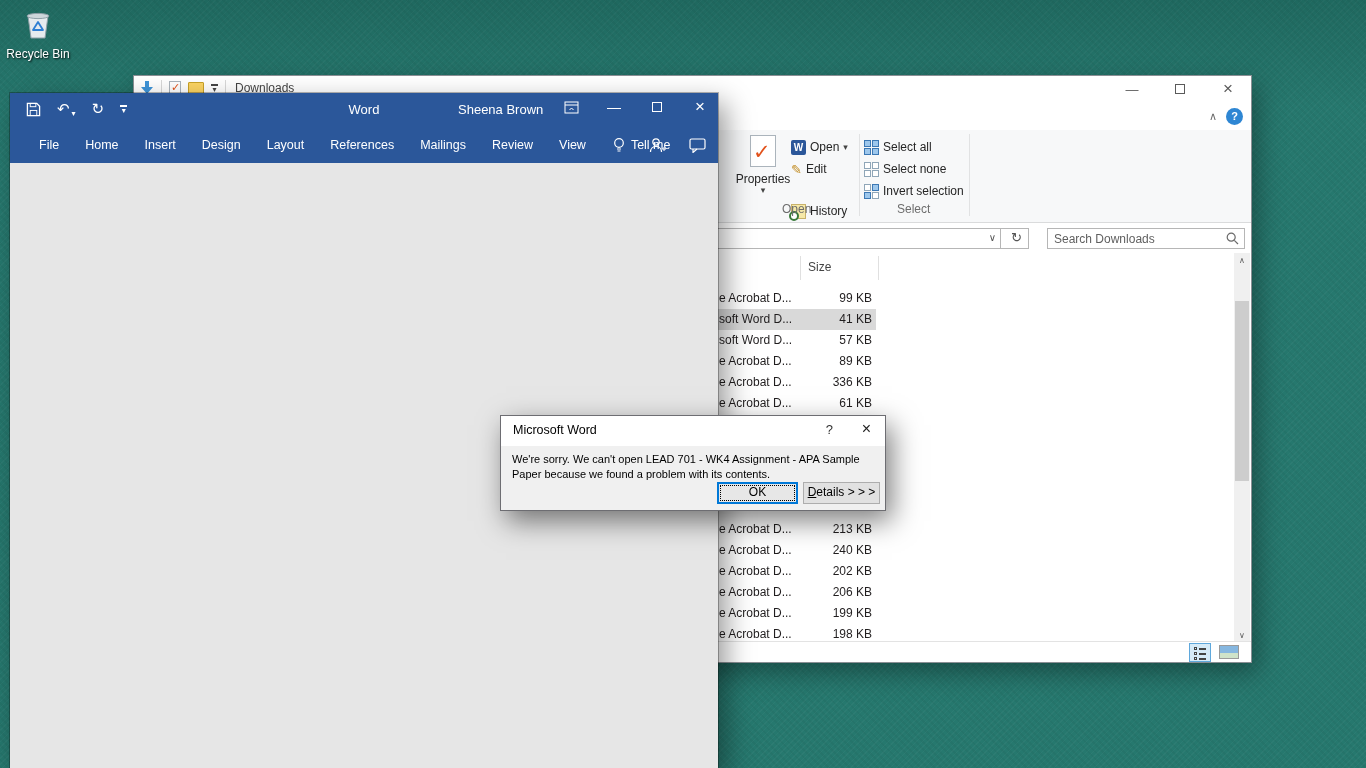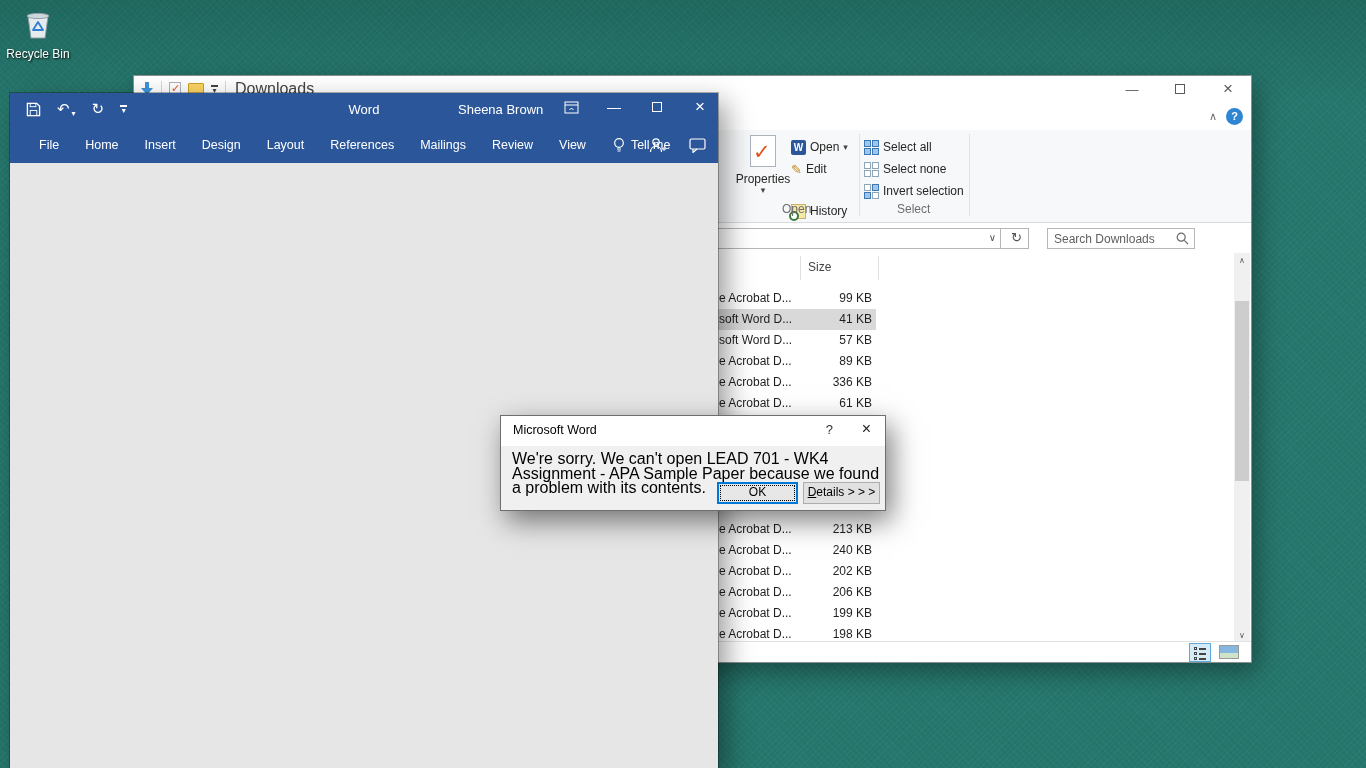--- a/index.html
+++ b/index.html
@@ -18,21 +18,21 @@
   .recycle-bin { position:absolute; left:6px; top:6px; width:64px; text-align:center; }
   .recycle-bin .rb-label { display:block; margin-top:1px; font-size:12px; color:#fff;
        text-shadow:1px 1px 2px rgba(0,0,0,.9); }
 
   
   .explorer { position:absolute; left:133px; top:75px; width:1119px; height:588px;
       background:#fff; border:1px solid #8a8f94; box-shadow:6px 10px 24px rgba(0,0,0,.35); z-index:10; }
   .ex-titlebar { position:absolute; left:0; top:0; right:0; height:28px; background:#fff; }
   .ex-qat { position:absolute; left:6px; top:4px; display:flex; align-items:center; gap:7px; }
   .ex-sep { width:1px; height:16px; background:#d8d8d8; }
-  .ex-title { font-size:16px; color:#444; padding-left:2px; }
+  .ex-title { font-size:12px; color:#444; padding-left:2px; }
   .ex-caption { position:absolute; right:6px; top:0; height:26px; display:flex; align-items:center; gap:30px; padding-right:8px; }
   .cap-btn { color:#5a5a5a; font-size:13px; width:18px; text-align:center; cursor:default; }
   .cap-box { display:inline-block; width:10px; height:10px; border:1px solid #5a5a5a; }
   .ex-tabsrow { position:absolute; left:0; top:28px; right:0; height:26px; background:#fff; }
   .ex-collapse { position:absolute; right:34px; top:6px; color:#6a6a6a; font-size:11px; }
   .ex-help { position:absolute; right:8px; top:4px; width:17px; height:17px; border-radius:50%;
       background:#2E86D3; color:#fff; font-size:11px; font-weight:bold; text-align:center; line-height:17px; }
   .ex-ribbon { position:absolute; left:0; top:54px; right:0; height:93px; background:#F7F8F9;
       border-bottom:1px solid #DADBDC; font-size:12px; color:#262626; }
   .rb-divider { position:absolute; top:4px; height:82px; width:1px; background:#E1E2E3; }
@@ -54,21 +54,21 @@
   .grid-icon { display:inline-grid; grid-template-columns:7px 7px; gap:1px; }
   .grid-icon i { width:7px; height:7px; border:1px solid #8FA6B8; background:#fff; }
   .grid-icon i.f { background:#9DC7EC; border-color:#3C78B4; }
 
   .ex-addrrow { position:absolute; left:0; top:147px; right:0; height:30px; background:#fff; }
   .addr-box { position:absolute; left:480px; top:5px; width:415px; height:21px; background:#fff;
       border:1px solid #B6B6B6; }
   .addr-chev { position:absolute; right:32px; top:3px; font-size:10px; color:#555; }
   .addr-refresh-sep { position:absolute; right:27px; top:0; bottom:0; width:1px; background:#B6B6B6; }
   .addr-refresh { position:absolute; right:6px; top:1px; font-size:13px; color:#555; }
-  .search-box { position:absolute; left:913px; top:5px; width:148px; height:21px; background:#fff;
+  .search-box { position:absolute; left:913px; top:5px; width:198px; height:21px; background:#fff;
       border:1px solid #B6B6B6; }
   .search-box input { position:absolute; left:6px; top:1px; width:150px; height:17px; border:none; outline:none;
       font-size:12px; color:#333; font-family:"Liberation Sans","DejaVu Sans",sans-serif; background:transparent; }
   .search-box input::placeholder { color:#5f5f5f; opacity:1; }
   .search-glyph { position:absolute; right:5px; top:3px; }
 
   .ex-content { position:absolute; left:0; top:177px; width:1101px; height:390px; background:#fff; overflow:hidden;
       font-size:12px; color:#211E1F; }
   .col-header { position:absolute; left:0; top:0; right:0; height:30px; }
   .colh-size { position:absolute; left:674px; top:7px; color:#444; }
@@ -117,21 +117,21 @@
   .wd-tabs-right { position:absolute; right:12px; top:0; height:36px; display:flex; align-items:center; gap:22px; }
   .wd-doc { position:absolute; left:0; top:70px; right:0; bottom:0; background:#E6E6E6; }
 
   
   .dlg { position:absolute; left:500px; top:415px; width:386px; height:96px; background:#F0F0F0;
       border:1px solid #6d6d72; box-shadow:6px 10px 26px rgba(0,0,0,.5); z-index:30; }
   .dlg-titlebar { position:absolute; left:0; top:0; right:0; height:30px; background:#fff;padding-left:36px; }
   .dlg-title { position:absolute; left:12px; top:7px; font-size:12.5px; color:#000; }
   .dlg-help { position:absolute; right:52px; top:6px; font-size:13px; color:#333; }
   .dlg-close { position:absolute; right:14px; top:4px; font-size:16px; color:#222; }
-  .dlg-msg { position:absolute; left:11px; top:36px; width:368px; font-size:16px; line-height:14.5px; color:#000; }
+  .dlg-msg { position:absolute; left:11px; top:36px; width:368px; font-size:11px; line-height:14.5px; color:#000; }
   .dlg-btn { position:absolute; top:66px; height:22px; font-size:12px; text-align:center; line-height:18px;
       background:#E1E1E1; border:1px solid #ADADAD; color:#000; }
   .dlg-ok { left:216px; width:81px; background:#E7E7E7; border:2px solid #0078D7;
       outline:1px dotted #000; outline-offset:-4px; line-height:16px; }
   .dlg-details { left:302px; width:77px; }
   .ul { text-decoration:underline; }
 
   svg { display:block; }
 </style>
 </head>

